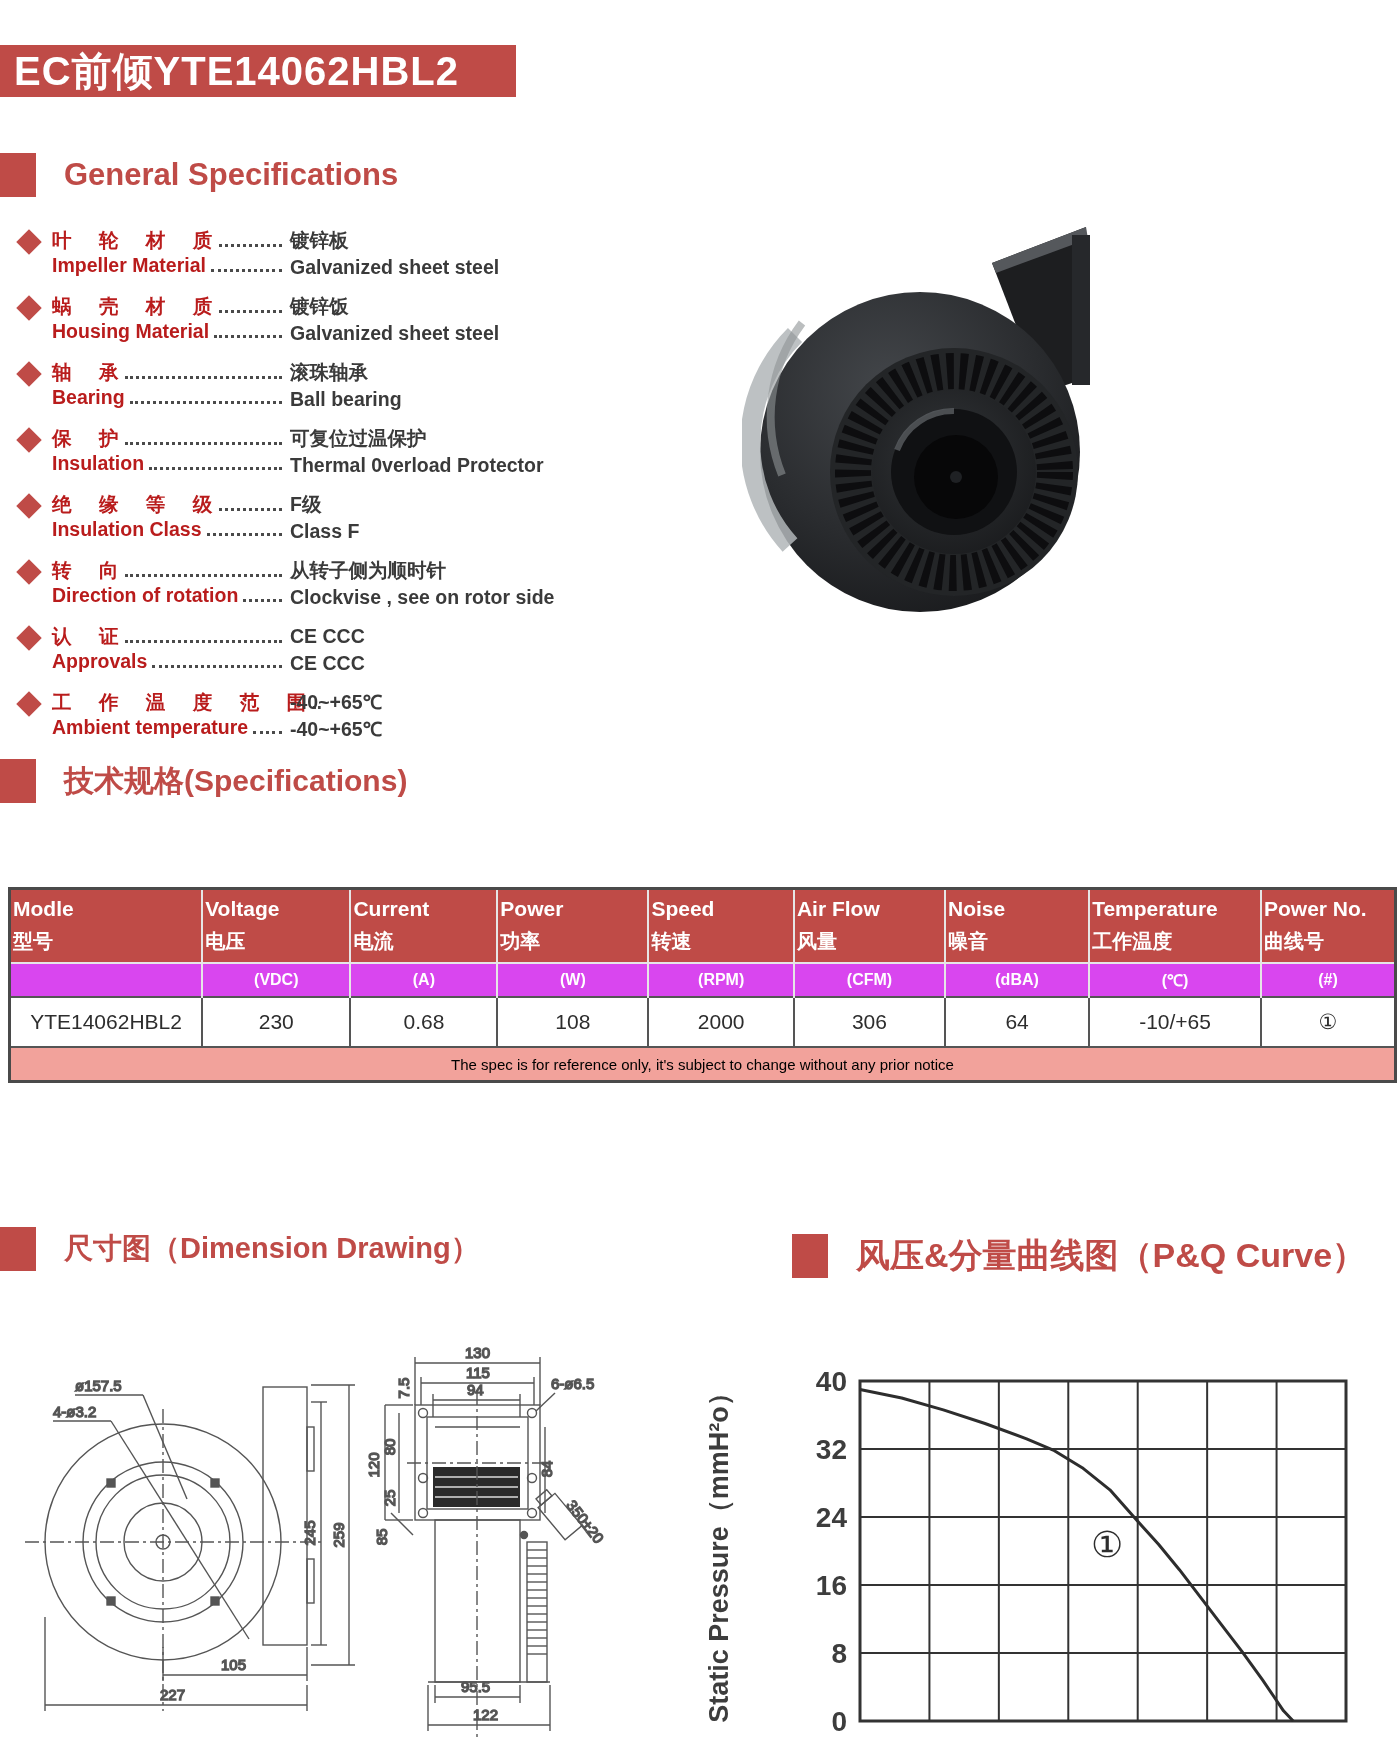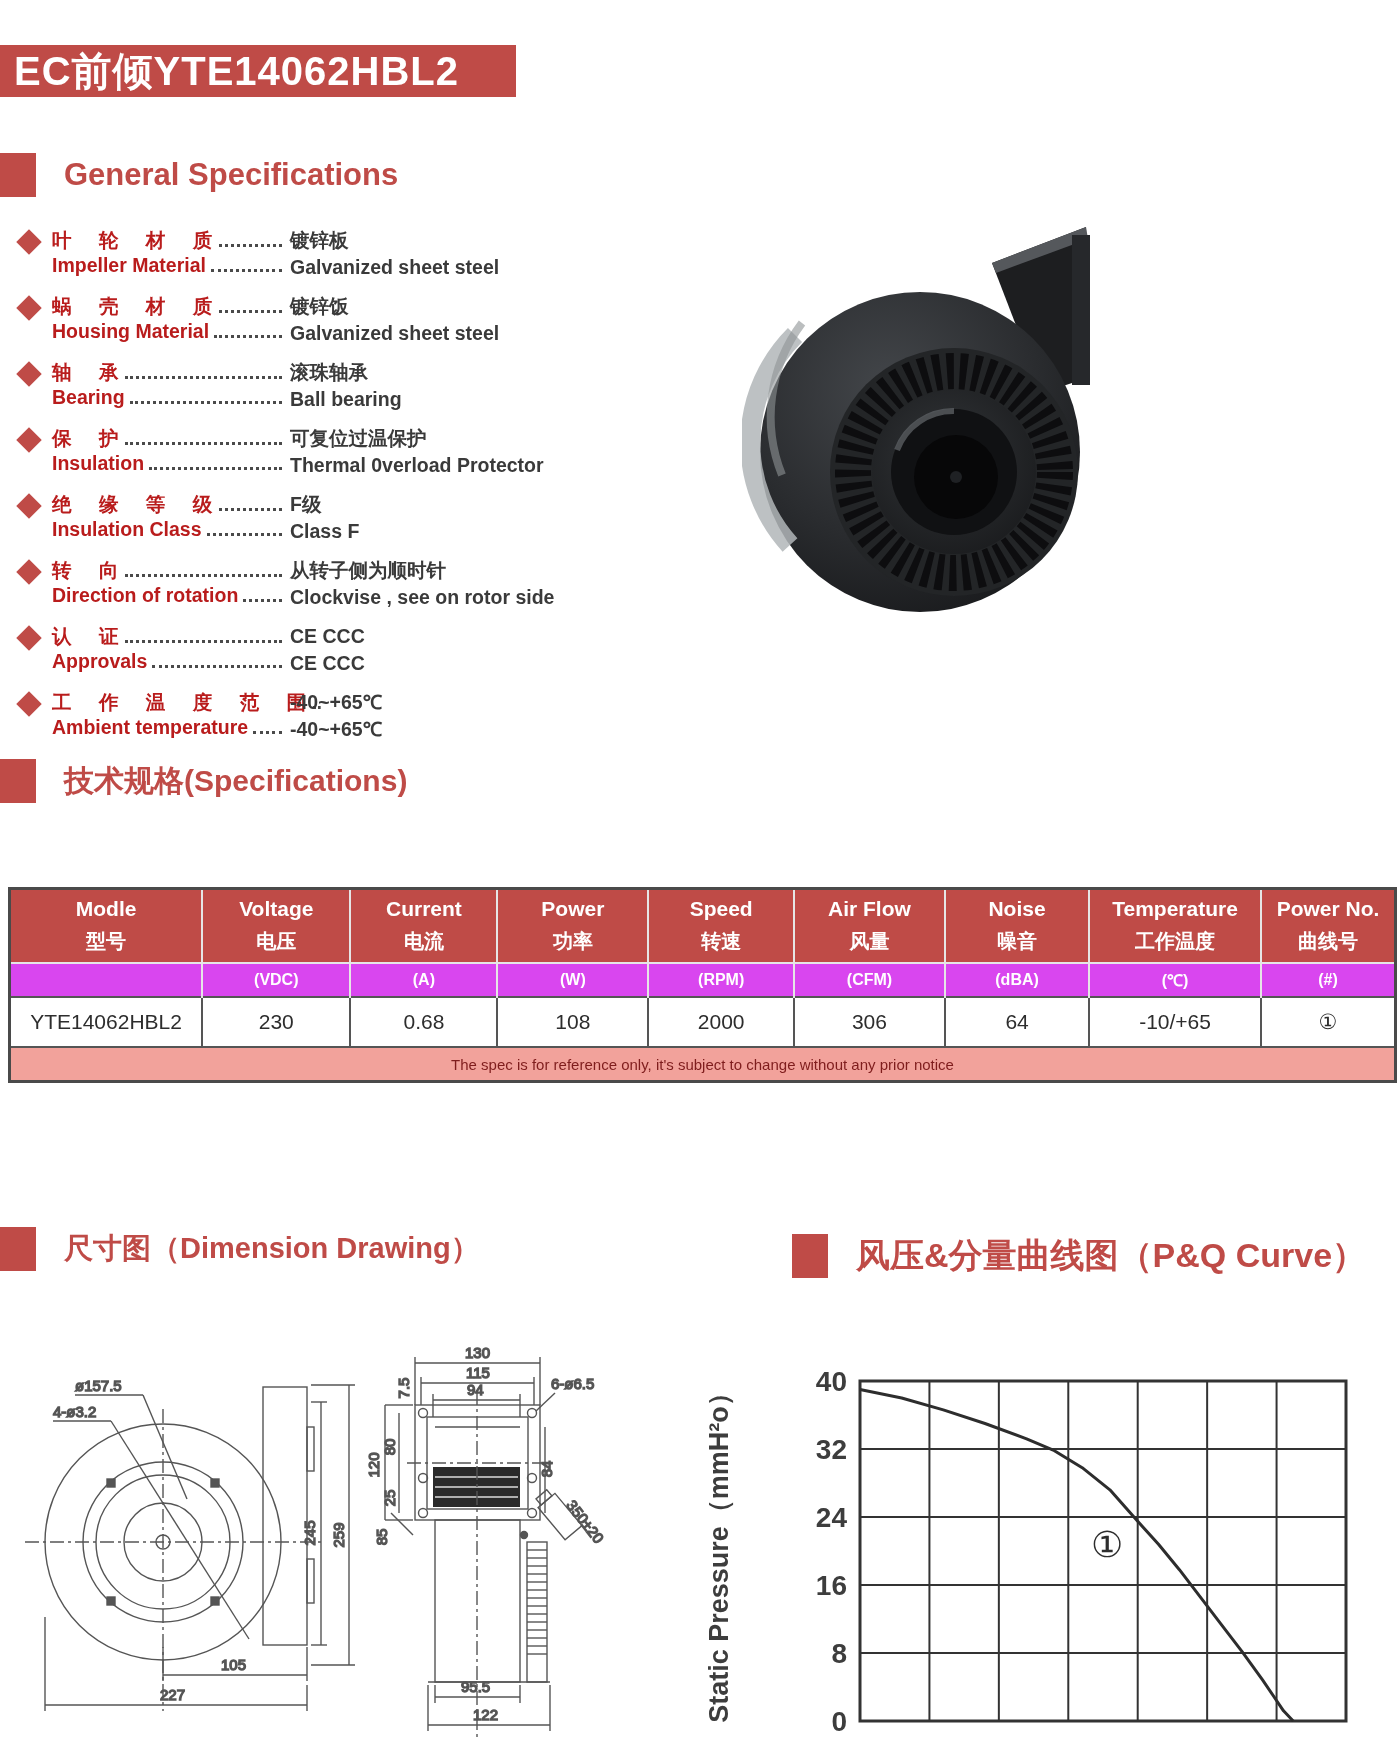--- a/index.html
+++ b/index.html
@@ -25,29 +25,29 @@
   .lab{font-weight:bold;font-size:19.5px;white-space:nowrap;color:#b91c1c;}
   .lab.zh{letter-spacing:2px;word-spacing:18px;}
   .leader{flex:1 1 0;min-width:8px;border-bottom:3px dotted #4a4a4a;margin:0 8px 6px 5px;}
   .vals .val{height:27px;line-height:27px;font-weight:bold;font-size:19.5px;white-space:nowrap;color:#3a3a3a;}
   
   .fanphoto{position:absolute;left:742px;top:176px;}
   
   .spectable{position:absolute;left:8px;top:848px;width:1389px;border-collapse:collapse;
              table-layout:fixed;border:3px solid #4a4a4a;}
   .spectable td{overflow:hidden;}
-  .hd{background:#bf4b47;color:#fff;font-weight:bold;text-align:center;padding:7px 2px;
+  .hd{background:#bf4b47;color:#fff;font-weight:bold;padding:7px 2px;
       border-left:2px solid #e6e6e6;vertical-align:middle;}
   .hd .en{font-size:21px;}
   .hd .zh{font-size:20px;margin-top:7px;}
   .units td{background:#d946ef;color:#fff;font-size:16px;font-weight:bold;text-align:center;
             height:30px;border-left:2px solid #e6e6e6;border-top:2px solid #e6e6e6;}
   .datarow td{background:#fff;color:#2d2d2d;font-size:21px;text-align:center;height:46px;
               border:2px solid #555;}
-  .noterow td{background:#f2a29b;color:#7f1d1d;font-size:15px;text-align:center;height:30px;border-top:2px solid #555;}
+  .noterow td{background:#f2a29b;color:#000000;font-size:15px;text-align:center;height:30px;border-top:2px solid #555;}
   
   .dimdraw{position:absolute;left:15px;top:1248px;}
   .pqchart{position:absolute;left:688px;top:1316px;}
   .dimtext{font-size:15px;fill:#444;font-family:"Liberation Sans",sans-serif;}
   .tick{font-size:28px;font-weight:bold;fill:#3d3d3d;font-family:"Liberation Sans",sans-serif;}
   .ylab{font-size:27px;font-weight:bold;fill:#3d3d3d;font-family:"Liberation Sans",sans-serif;}
 </style>
 </head>
 <body>
 

